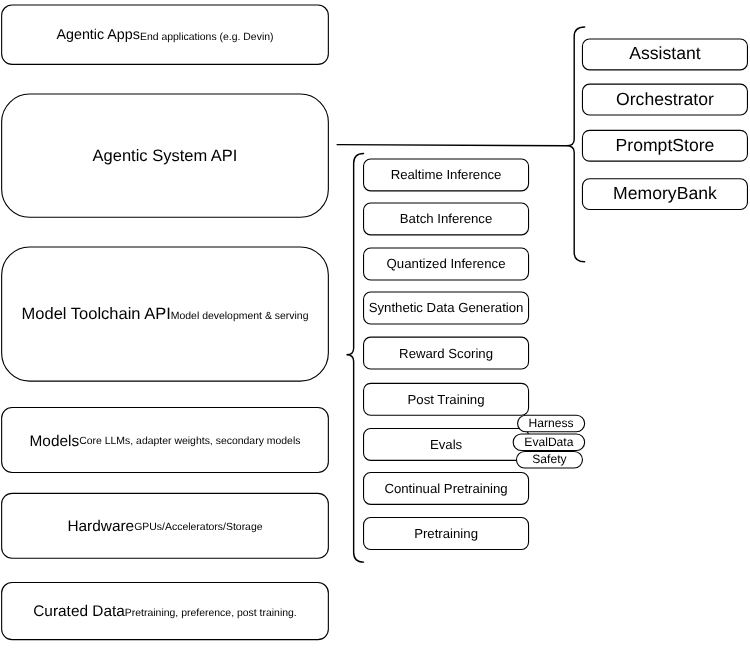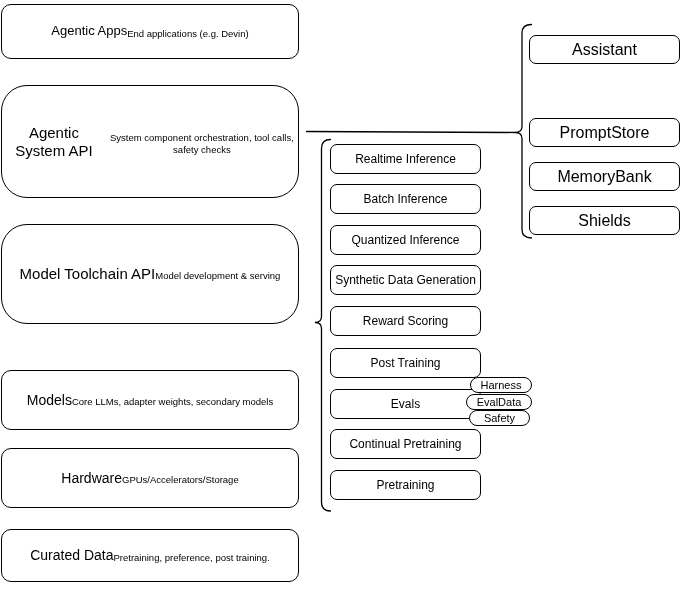--- a/index.html
+++ b/index.html
@@ -90,24 +90,23 @@
 
 <div id="canvas">
 
   <div class="node layer" style="top:4px;height:55px;">
     <div class="layer-title layer-title--sm">Agentic Apps</div>
     <div class="layer-subtitle">End applications (e.g. Devin)</div>
   </div>
 
   <div class="node layer layer--big" style="top:85px;height:113px;">
     <div class="layer-title layer-title--lg">Agentic System API</div>
-    <div class="layer-subtitle">System component orchestration, tool calls, safety checks</div>
   </div>
 
-  <div class="node layer layer--big" style="top:224px;height:100px;">
+  <div class="node layer layer--big" style="top:224px;height:123px;">
     <div class="layer-title layer-title--lg">Model Toolchain API</div>
     <div class="layer-subtitle">Model development &amp; serving</div>
   </div>
 
   <div class="node layer" style="top:370px;height:60px;">
     <div class="layer-title">Models</div>
     <div class="layer-subtitle">Core LLMs, adapter weights, secondary models</div>
   </div>
 
   <div class="node layer" style="top:448px;height:60px;">
@@ -154,28 +153,28 @@
   <div class="pill" style="left:466px;top:394px;width:66px;">
     <span>EvalData</span>
   </div>
   <div class="pill" style="left:469px;top:410px;width:61px;">
     <span>Safety</span>
   </div>
 
   <div class="node comp" style="top:35px;">
     <span>Assistant</span>
   </div>
+  <div class="node comp" style="top:76px;">
+    <span>Orchestrator</span>
+  </div>
   <div class="node comp" style="top:118px;">
     <span>PromptStore</span>
   </div>
   <div class="node comp" style="top:162px;">
     <span>MemoryBank</span>
-  </div>
-  <div class="node comp" style="top:206px;">
-    <span>Shields</span>
   </div>
 
   <svg id="overlay" viewBox="0 0 682 591" xmlns="http://www.w3.org/2000/svg">
 
     <path d="M 330.5 139.5 Q 321.5 139.5 321.5 148.5
              L 321.5 316.5 Q 321.5 322.5 315 322.5
              Q 321.5 322.5 321.5 328.5
              L 321.5 502 Q 321.5 511 330.5 511"></path>
 
     <path d="M 531.5 24.5 Q 522 24.5 522 33

